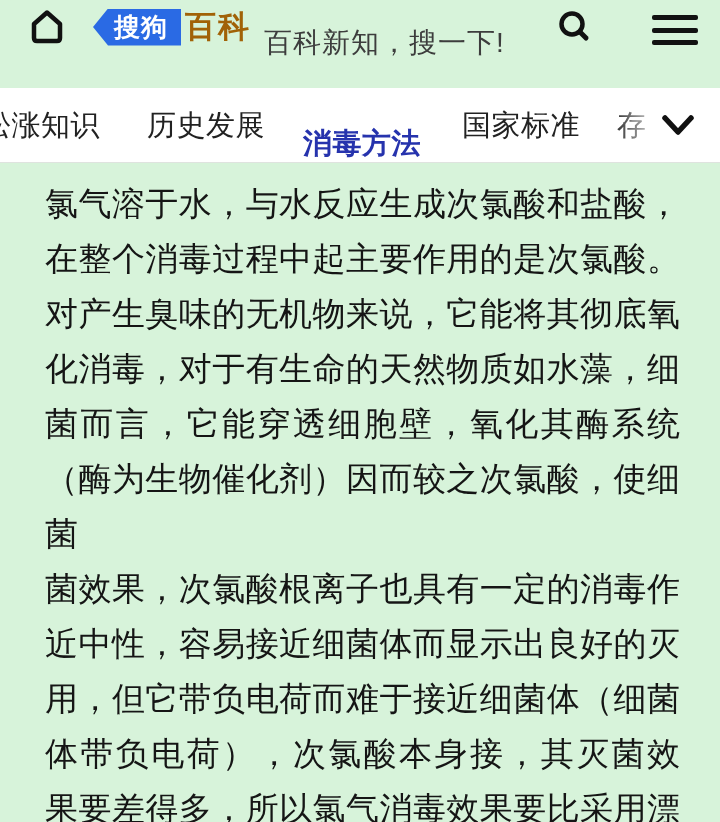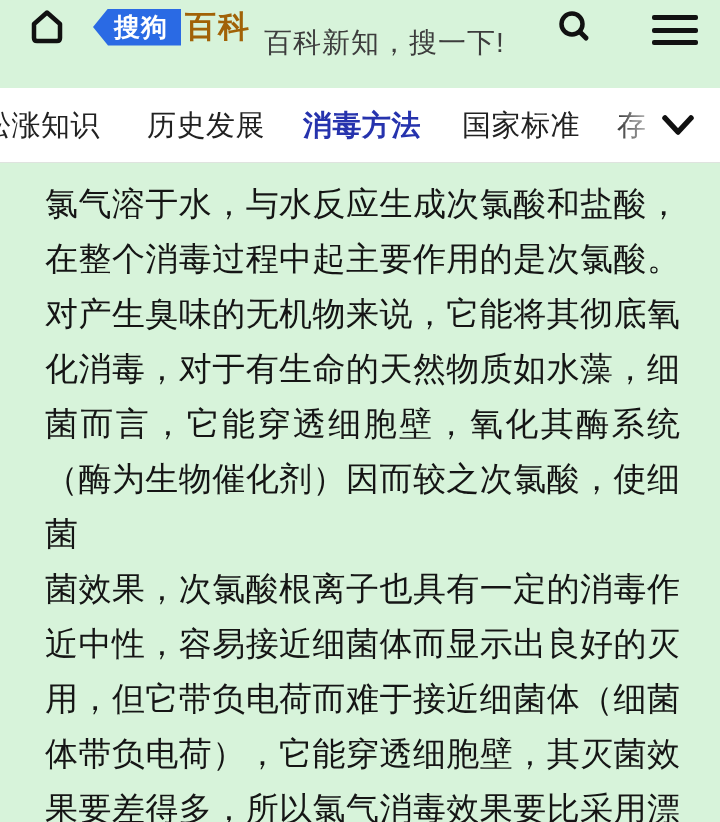--- a/index.html
+++ b/index.html
@@ -61,21 +61,21 @@
     overflow:hidden;
   }
   .tabs{position:relative;width:100%;height:100%;}
   .tab{
     position:absolute;top:0;height:74px;line-height:74px;
     font-size:29px;color:var(--tab-gray);letter-spacing:0.5px;
     white-space:nowrap;cursor:pointer;
   }
   .tab:nth-child(1){left:-18px;}
   .tab:nth-child(2){left:147px;}
-  .tab:nth-child(3){left:303px;}
+  .tab:nth-child(3){left:303px;margin-top:18px;}
   .tab:nth-child(4){left:462px;}
   .tab:nth-child(5){left:617px;}
   .tab.active{color:var(--active-blue);font-weight:700;}
   .tab-fade{
     position:absolute;right:0;top:0;width:108px;height:74px;
     background:linear-gradient(to right, rgba(255,255,255,0) 0%, rgba(255,255,255,0.92) 45%, #ffffff 100%);
     pointer-events:none;
   }
   .chevron-down{
     position:absolute;left:658px;top:20px;width:40px;height:34px;cursor:pointer;
@@ -150,18 +150,18 @@
     <div id="paragraph">
         <div class="text-line">氯气溶于水，与水反应生成次氯酸和盐酸，</div>
         <div class="text-line">在整个消毒过程中起主要作用的是次氯酸。</div>
         <div class="text-line">对产生臭味的无机物来说，它能将其彻底氧</div>
         <div class="text-line">化消毒，对于有生命的天然物质如水藻，细</div>
         <div class="text-line">菌而言，它能穿透细胞壁，氧化其酶系统</div>
         <div class="text-line">（酶为生物催化剂）因而较之次氯酸，使细菌</div>
         <div class="text-line">菌效果，次氯酸根离子也具有一定的消毒作</div>
         <div class="text-line">近中性，容易接近细菌体而显示出良好的灭</div>
         <div class="text-line">用，但它带负电荷而难于接近细菌体（细菌</div>
-        <div class="text-line">体带负电荷），它能穿透细胞壁，其灭菌效</div>
+        <div class="text-line">体带负电荷），次氯酸本身接，其灭菌效</div>
         <div class="text-line">果要差得多，所以氯气消毒效果要比采用漂</div>
       </div>
   </div>
 
 </div>
 
 </body></html>

